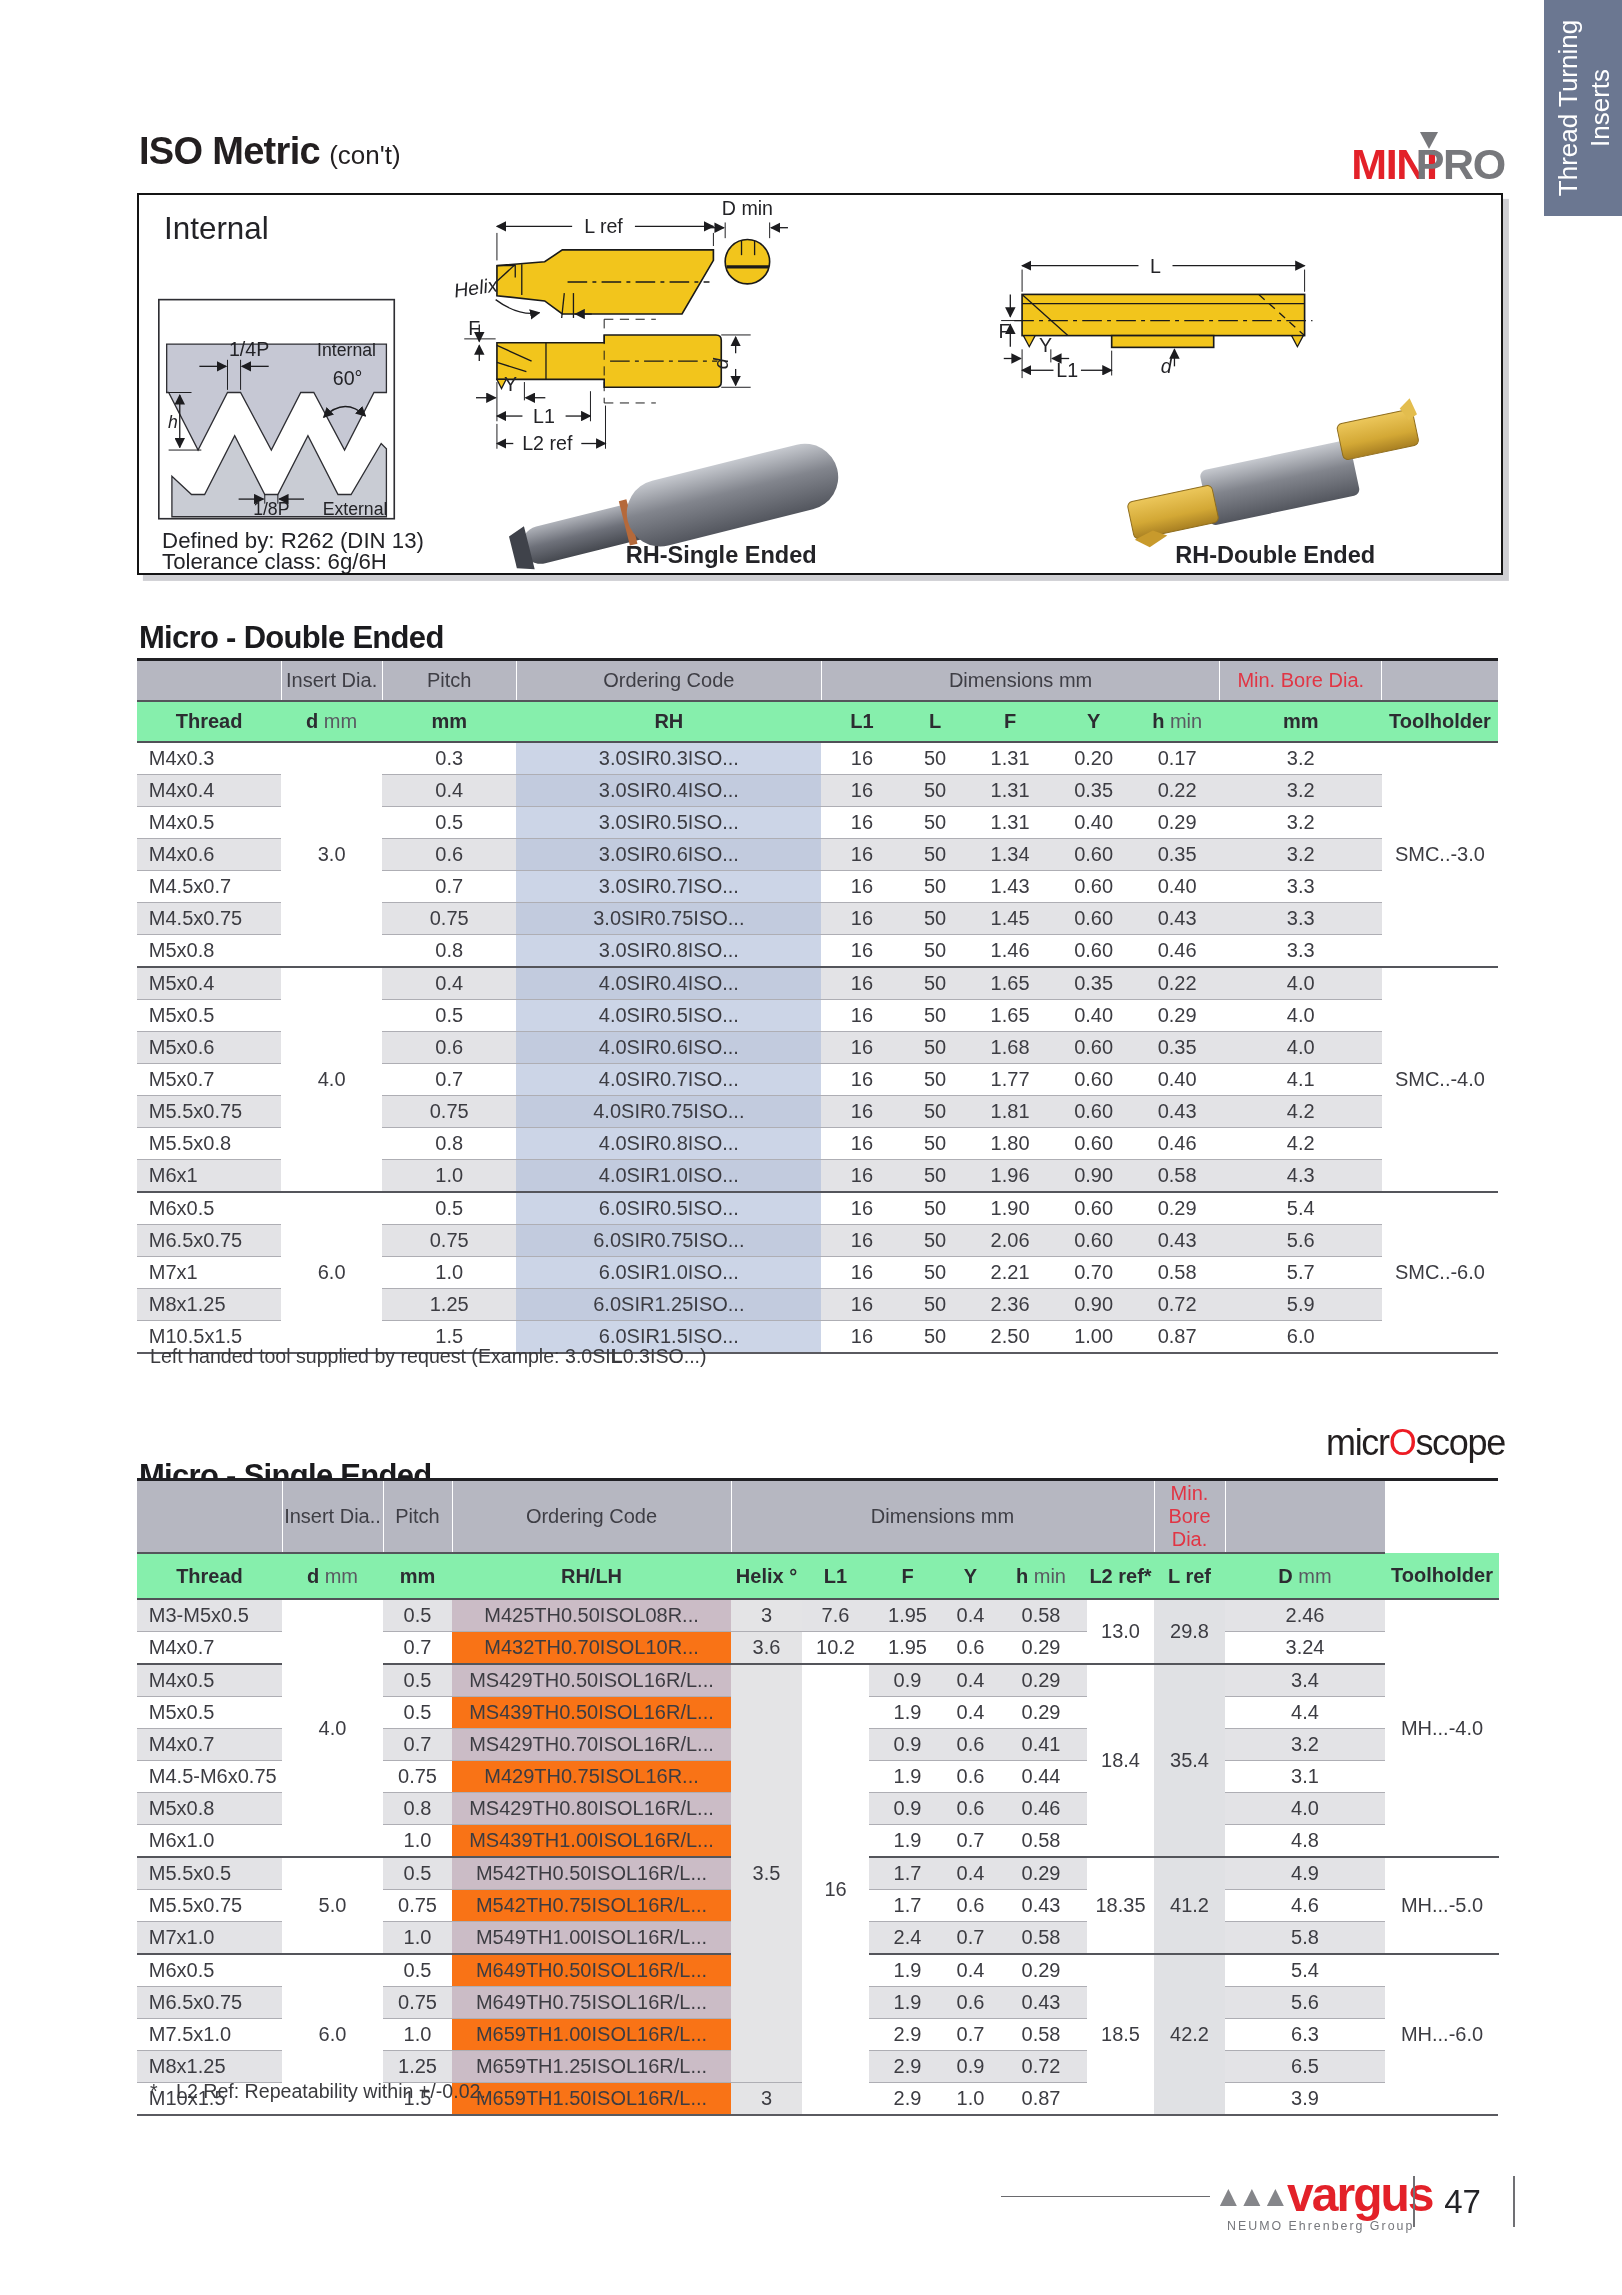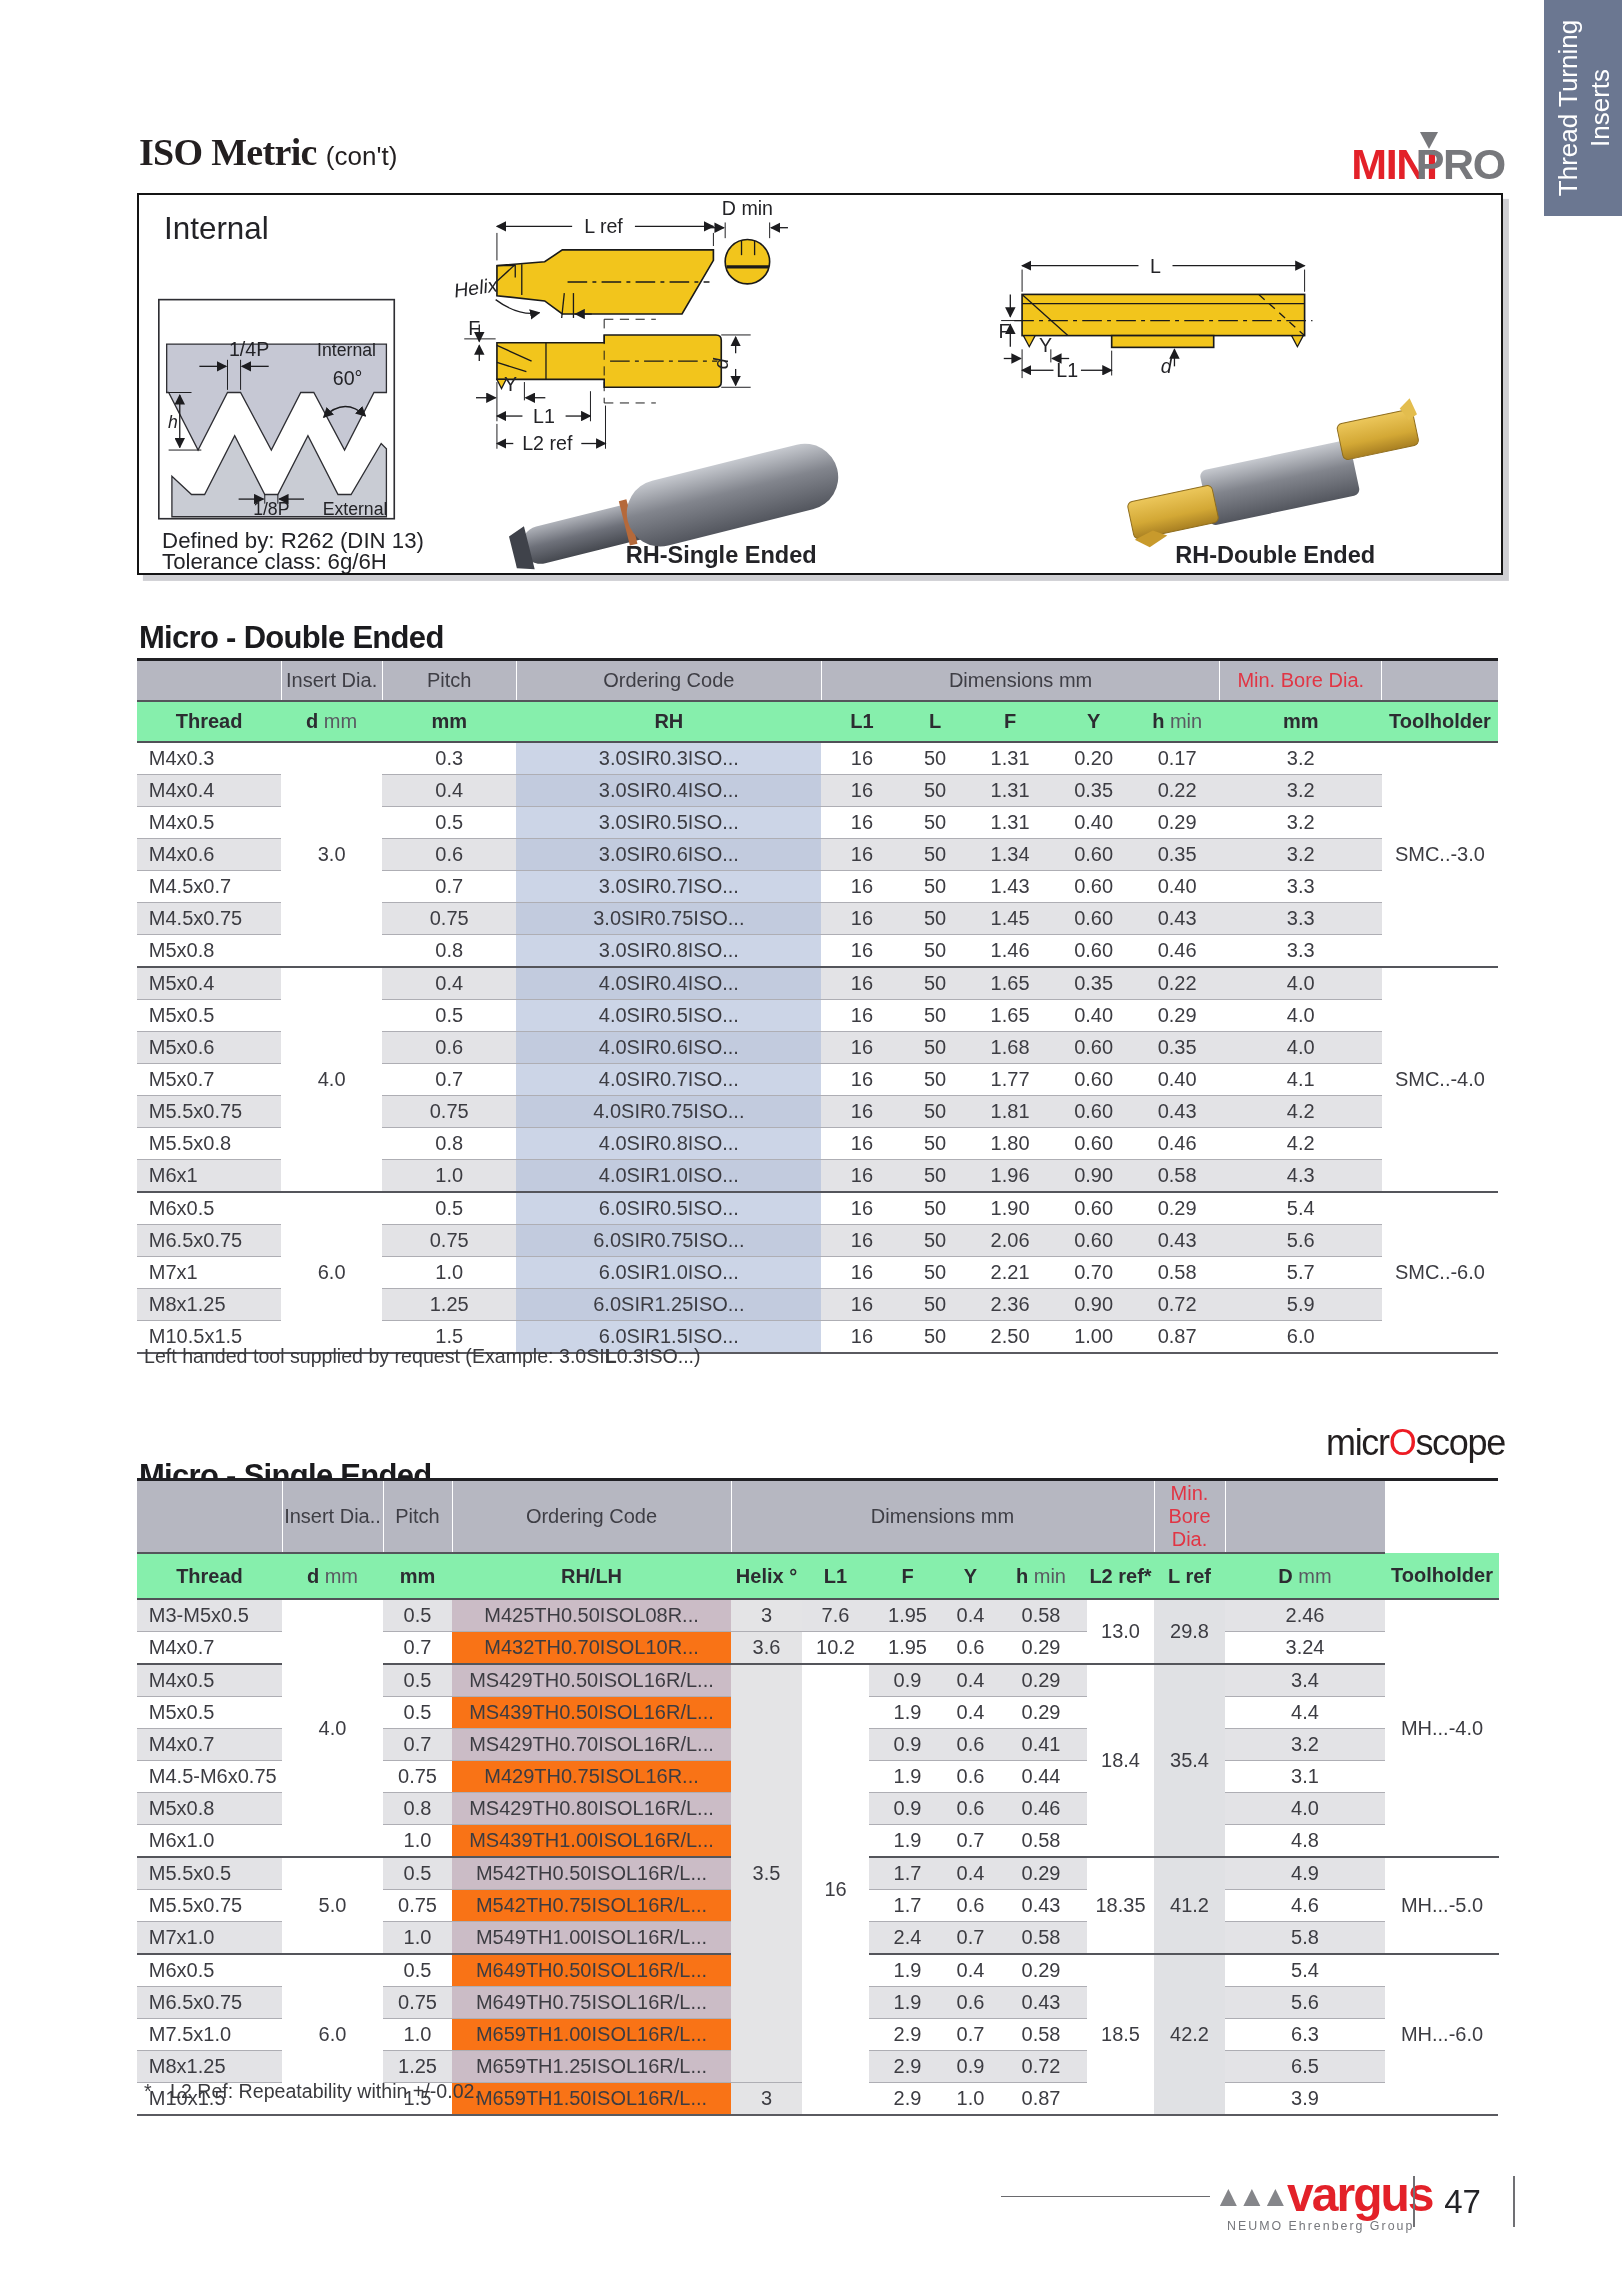--- a/index.html
+++ b/index.html
@@ -1,21 +1,21 @@
 <!DOCTYPE html>
 <html style="font-size:10.5px"><head>
 <meta charset="utf-8">
 <style>
   html,body{margin:0;padding:0;background:#9b9b9b;}
   #page{position:relative;width:1623px;height:2295px;background:#ffffff;overflow:hidden;
         font-family:"Liberation Sans",sans-serif;color:#2c2c31;}
 
   
   .page-title{position:absolute;left:139px;top:130px;white-space:nowrap;}
-  .page-title .t-main{font-size:38px;font-weight:bold;color:#231f20;letter-spacing:-0.7px;font-family:Liberation Serif, serif;}
+  .page-title .t-main{font-size:38px;font-weight:bold;color:#231f20;letter-spacing:-0.7px;}
   .page-title .t-sub{font-size:26px;color:#231f20;margin-left:9.2px;}
 
   .minipro{position:absolute;top:132px;right:118px;font-size:43px;font-weight:bold;
            letter-spacing:-1.3px;white-space:nowrap;line-height:1;}
   .minipro .mini{color:#e32129;}
   .minipro .pro{color:#77787c;}
   .minipro .tri{display:inline-block;width:0;height:0;border-left:9.8px solid transparent;
                 border-right:9.8px solid transparent;border-top:17px solid #77787c;
                 margin:0 -22px 0 -17px;vertical-align:30px;}
 
@@ -58,21 +58,21 @@
   #t1 td.mw,#t2 td.mw{background:#fff;}
   #t2 td.mgray,#t2 td.helixcol{background:#e4e4e6;}
   #t2 td.mg2{background:#e0e1e4;}
   #t1 td.code.w{background:#ccd5e7;}
   #t1 td.code.g{background:#c2cbde;}
   #t2 td.code.w{background:#f97316;}
   #t2 td.code.g{background:#cbbcc6;}
   td.merged{text-align:center !important;padding-left:0 !important;}
 
   
-  .footnote{position:absolute;left:144px;font-size:19.6px;color:#3a3a3e;}
+  .footnote{position:absolute;left:150px;font-size:19.6px;color:#3a3a3e;}
   .footnote b{font-weight:bold;}
   .fn2 .star{display:inline-block;width:26px;}
 
   
   .footer-line{position:absolute;left:1001px;top:2196px;width:209px;height:1.3px;background:#6a6a6e;}
   .vargus{position:absolute;left:1214px;top:2171px;line-height:1;white-space:nowrap;}
   .vargus .tris{font-size:29px;color:#85868a;letter-spacing:-5.2px;vertical-align:5.2px;}
   .vargus .name{font-size:48px;font-weight:bold;color:#e32129;letter-spacing:-2px;margin-left:2.6px;}
   .vargus .sub{display:block;font-size:12.4px;color:#76777c;letter-spacing:2px;margin-top:1.3px;margin-left:13px;}
   .pg-div{position:absolute;top:2176px;width:2px;height:51px;background:#707074;}

